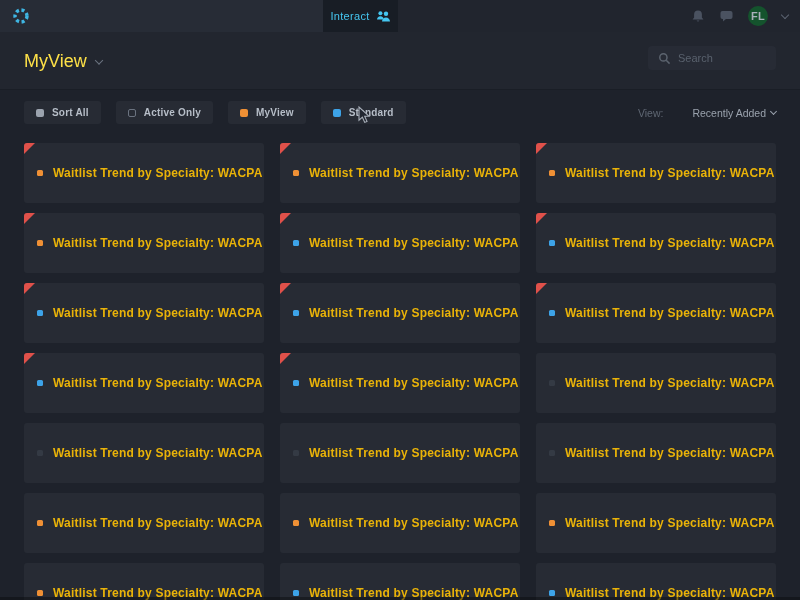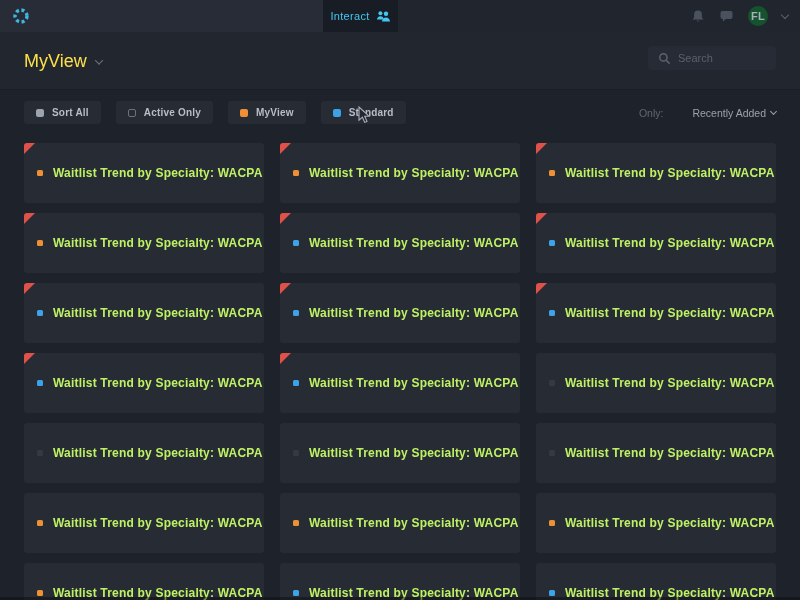--- a/index.html
+++ b/index.html
@@ -30,21 +30,21 @@
   .swatch{width:8px;height:8px;border-radius:2px;box-sizing:border-box;display:inline-block;}
   .sort{position:absolute;top:0;right:0;height:23px;display:flex;align-items:center;gap:5px;font-size:10.5px;}
   .sort .s-label{color:#5f6773;}
   .sort .s-value{color:#9aa2ad;margin-left:24px;}
   .sort .chev{border-color:#9aa2ad;width:4px;height:4px;margin-top:-2px;}
   
   .grid{position:absolute;top:143px;left:24px;width:752px;display:grid;grid-template-columns:repeat(3,240px);column-gap:16px;row-gap:10px;}
   .card{position:relative;height:60px;background:#272b34;border-radius:3px;overflow:hidden;display:flex;align-items:center;padding:0 13px;box-sizing:border-box;cursor:pointer;}
   .flag{position:absolute;top:0;left:0;width:0;height:0;border-top:11px solid #e0514a;border-right:11px solid transparent;}
   .marker{width:6px;height:6px;border-radius:1.5px;margin-right:10px;flex-shrink:0;}
-  .card-title{font-size:12px;font-weight:600;color:#bef264;letter-spacing:.2px;white-space:nowrap;}
+  .card-title{font-size:12px;font-weight:600;color:#eab308;letter-spacing:.2px;white-space:nowrap;}
   
   .cursor{position:absolute;left:358px;top:106px;}
   .bottom-shade{position:absolute;left:0;bottom:0;width:800px;height:3px;background:rgba(8,10,14,.45);}
   svg{display:block;}
 </style>
 </head>
 <body>
 
 <header class="nav">
   <div class="nav-brand">
@@ -114,21 +114,21 @@
   <button class="fbtn">
     <span class="swatch" style="background:#ef9035"></span>
     <span>MyView</span>
   </button>
   <button class="fbtn">
     <span class="swatch" style="background:#3da3e8"></span>
     <span>Standard</span>
   </button>
 
   <div class="sort">
-    <span class="s-label">Only:</span>
+    <span class="s-label">View:</span>
     <span class="s-value">Recently Added</span>
     <span class="chev"></span>
   </div>
 </div>
 
 <div class="grid">
   <div class="card">
     <span class="flag" style="border-top-color: rgb(224, 81, 74);"></span>
     <span class="marker" style="background: rgb(239, 144, 53);"></span>
     <span class="card-title">Waitlist Trend by Specialty: WACPA</span>

